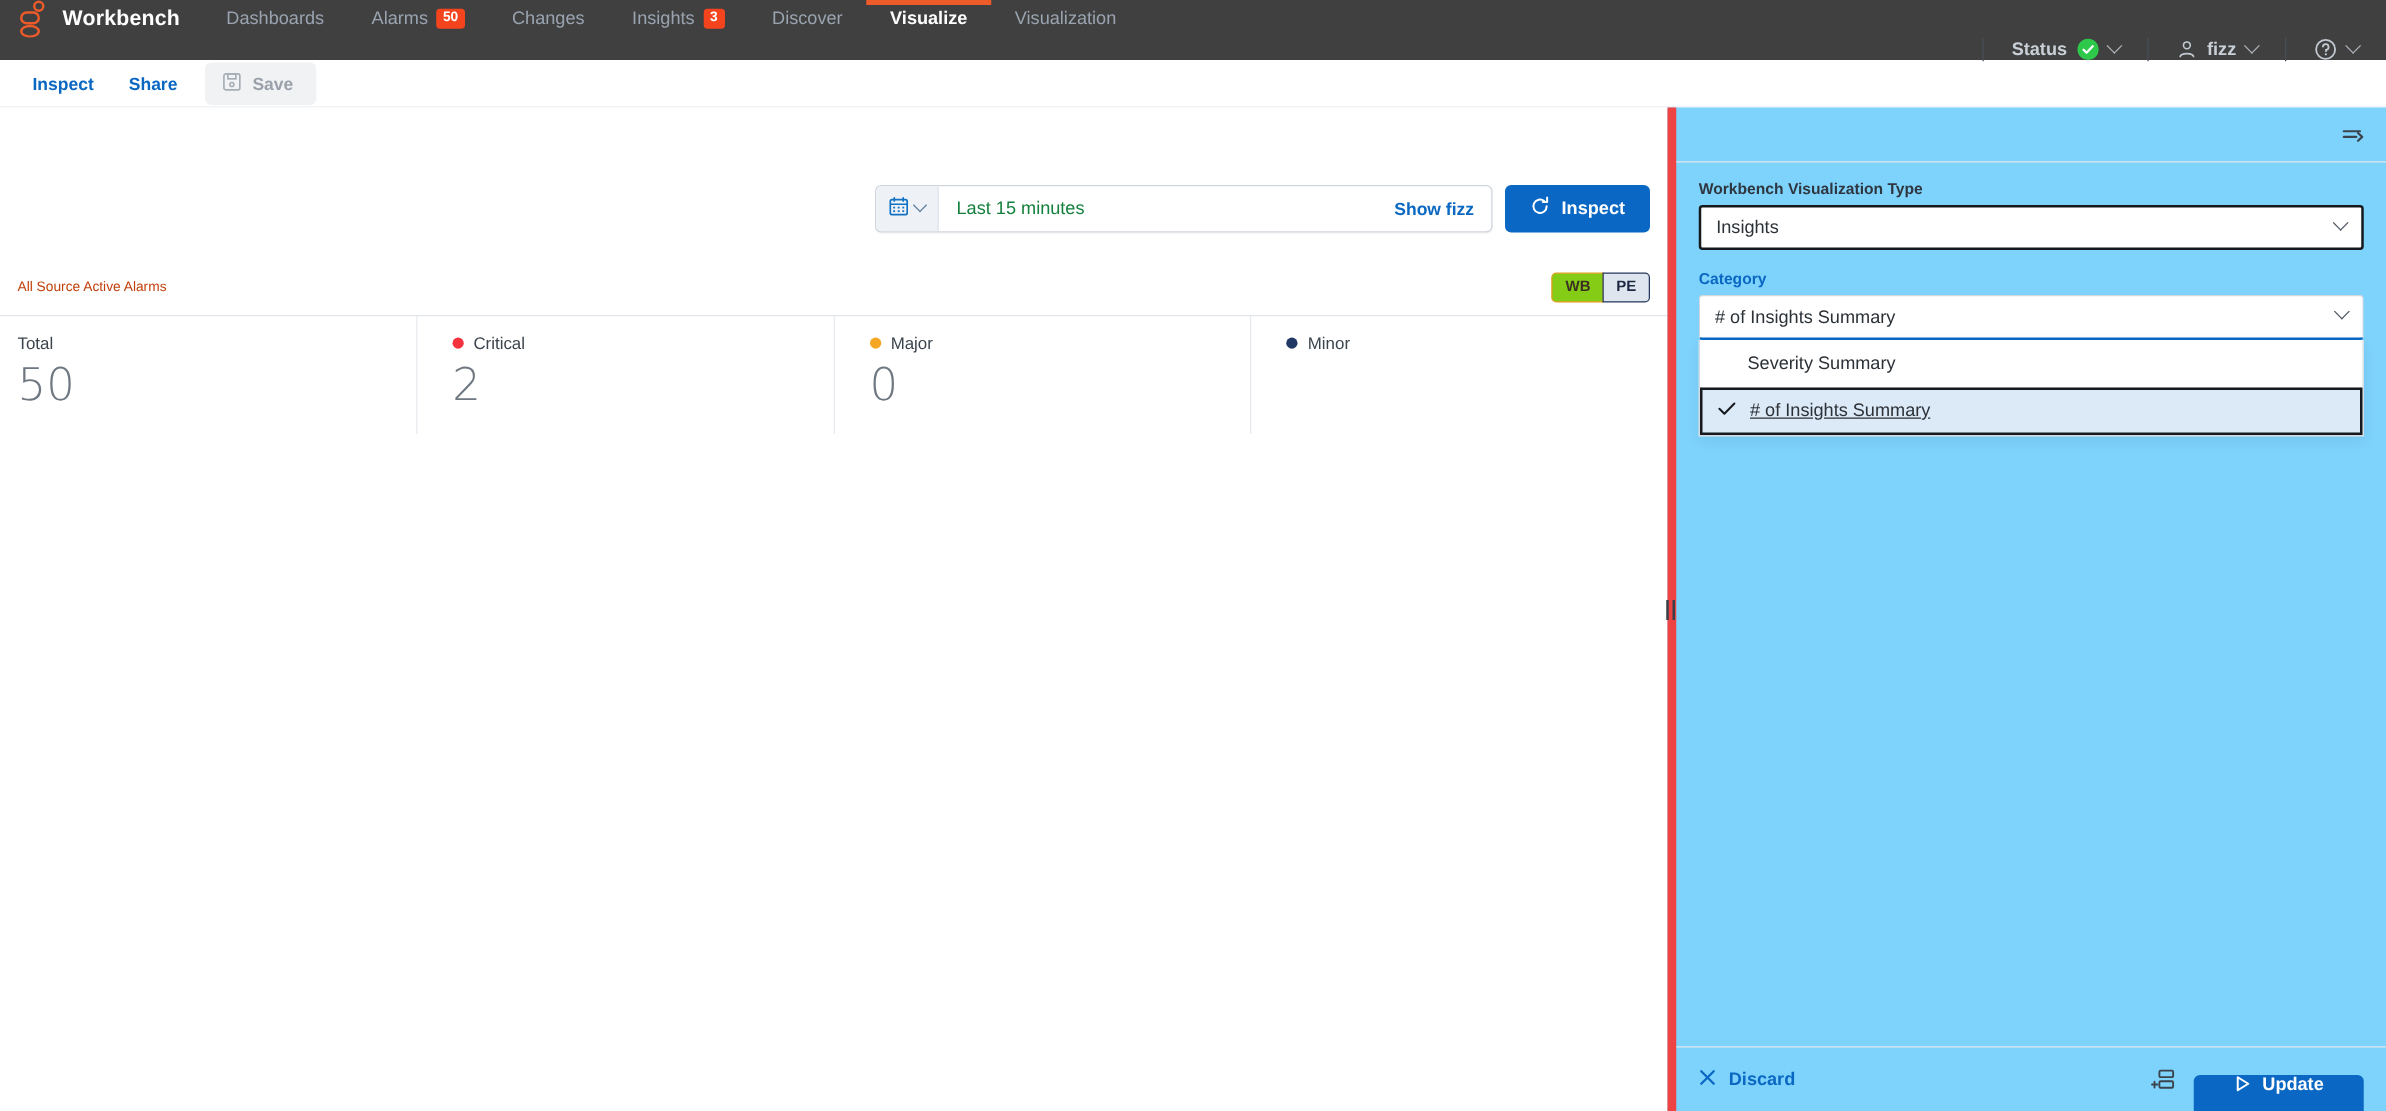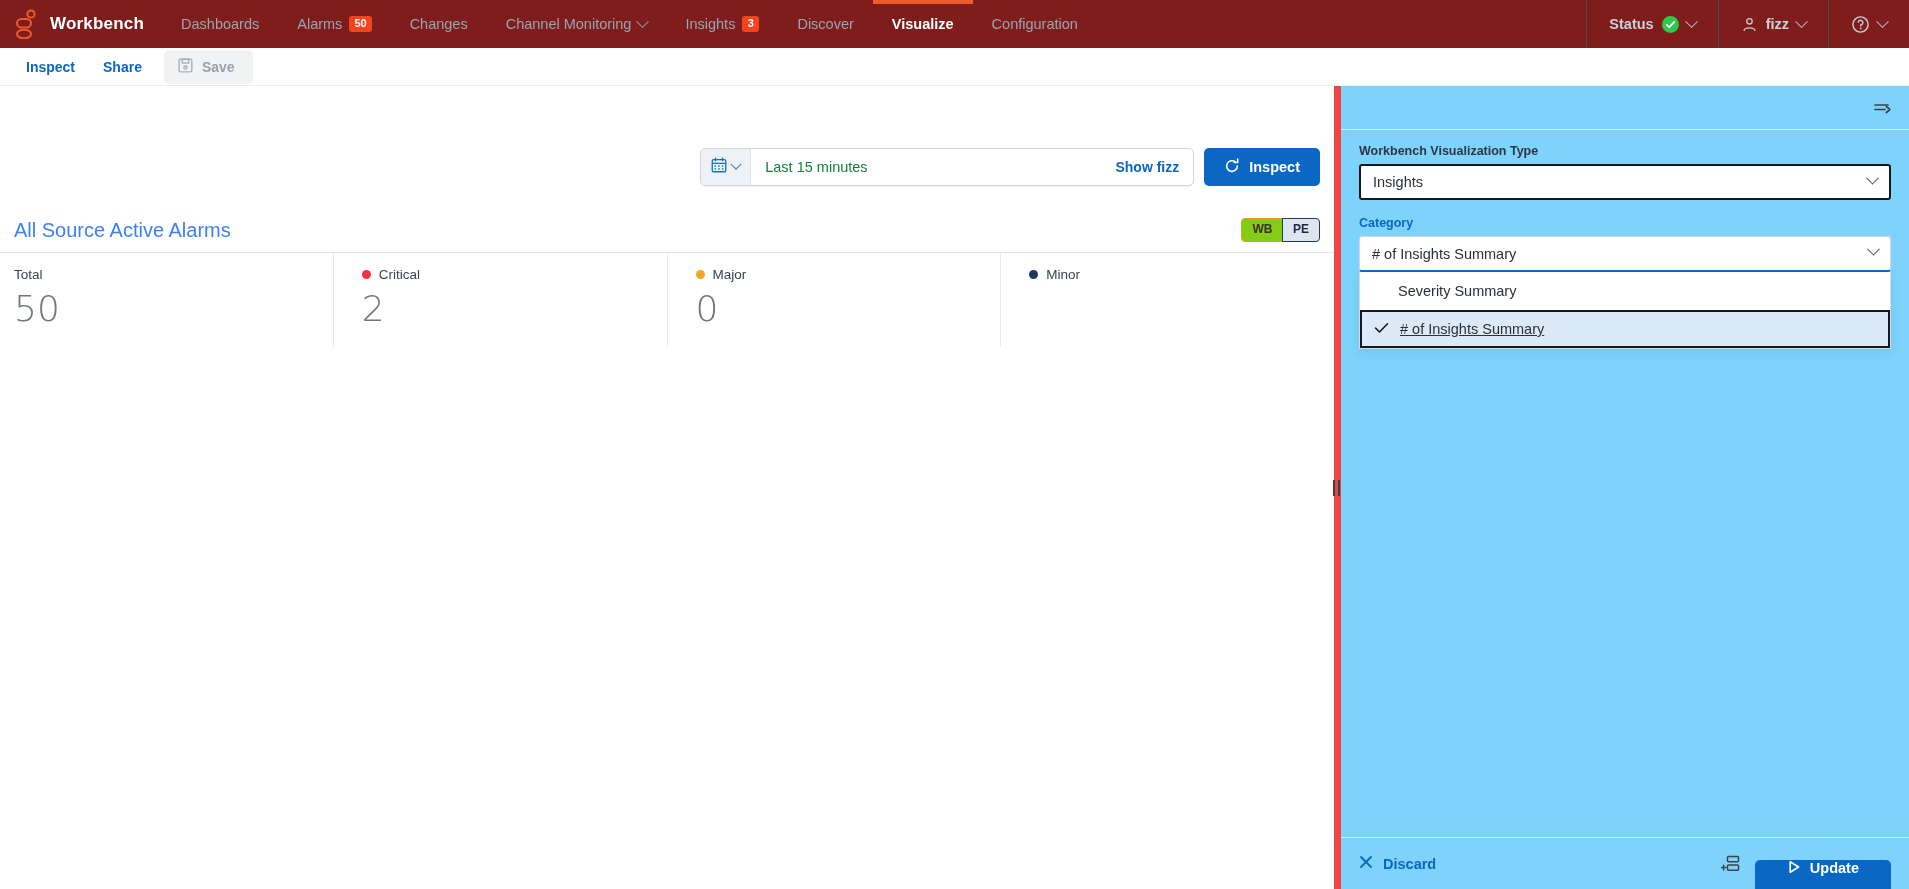--- a/index.html
+++ b/index.html
@@ -5,23 +5,24 @@
   * { box-sizing: border-box; margin: 0; padding: 0; }
   html, body {
     width: 1909px; height: 889px;
     font-family: "Liberation Sans", sans-serif;
     background: #ffffff;
     overflow: hidden;
   }
 
   
   .topnav {
-    height: 48px; background: #7f1d1d;
+    height: 48px; background: #404040;
     display: flex; align-items: stretch;
     position: relative;
+    flex-direction: column;
   }
   .topnav-left { display: flex; align-items: stretch; }
   .brand {
     display: flex; align-items: center; gap: 10px;
     padding: 0 18px 0 14px;
   }
   .logo-mark { width: 26px; height: 30px; display:block; }
   .brand-name {
     color: #ffffff; font-size: 17px; font-weight: bold;
     letter-spacing: .2px;
@@ -118,21 +119,21 @@
     background: #0a68c4; color: #fff; font-size: 14.5px; font-weight: bold;
     border: none; border-radius: 5px; height: 38px; padding: 0 20px;
     margin-left: 10px; margin-right: 14px; cursor: pointer;
   }
 
   
   .panel-head {
     display: flex; align-items: center; padding: 0 14px;
     height: 44px;
   }
-  .panel-title { font-size: 20px; color: #3b82f6; }
+  .panel-title { font-size: 11px; color: #c2410c; }
   .badges { margin-left: auto; display: flex; }
   .badge {
     font-size: 12px; font-weight: bold; padding: 3px 10px 4px;
     line-height: 1.3;
   }
   .badge-wb {
     background: #84cc16; border: 1.5px solid #e0a020; color: #3b3021;
     border-radius: 4px 0 0 4px;
   }
   .badge-pe {
@@ -254,40 +255,36 @@
 
     <div class="nav-item">
       <span>Alarms</span>
       <span class="nav-badge">50</span>
     </div>
 
     <div class="nav-item">
       <span>Changes</span>
     </div>
 
-    <div class="nav-item">
-      <span>Channel Monitoring</span>
-      <span class="chev"></span>
-    </div>
 
     <div class="nav-item">
       <span>Insights</span>
       <span class="nav-badge">3</span>
     </div>
 
     <div class="nav-item">
       <span>Discover</span>
     </div>
 
     <div class="nav-item active">
       <span>Visualize</span>
     </div>
 
     <div class="nav-item">
-      <span>Configuration</span>
+      <span>Visualization</span>
     </div>
   </div>
 
   <div class="topnav-right">
     <div class="nav-sep">
       <span class="lbl">Status</span>
       <span class="status-ok">
         <svg width="11" height="11" viewBox="0 0 12 12">
           <path d="M2 6.3 L4.6 8.9 L10 3.3" fill="none" stroke="#ffffff" stroke-width="2" stroke-linecap="round" stroke-linejoin="round"></path>
         </svg>

